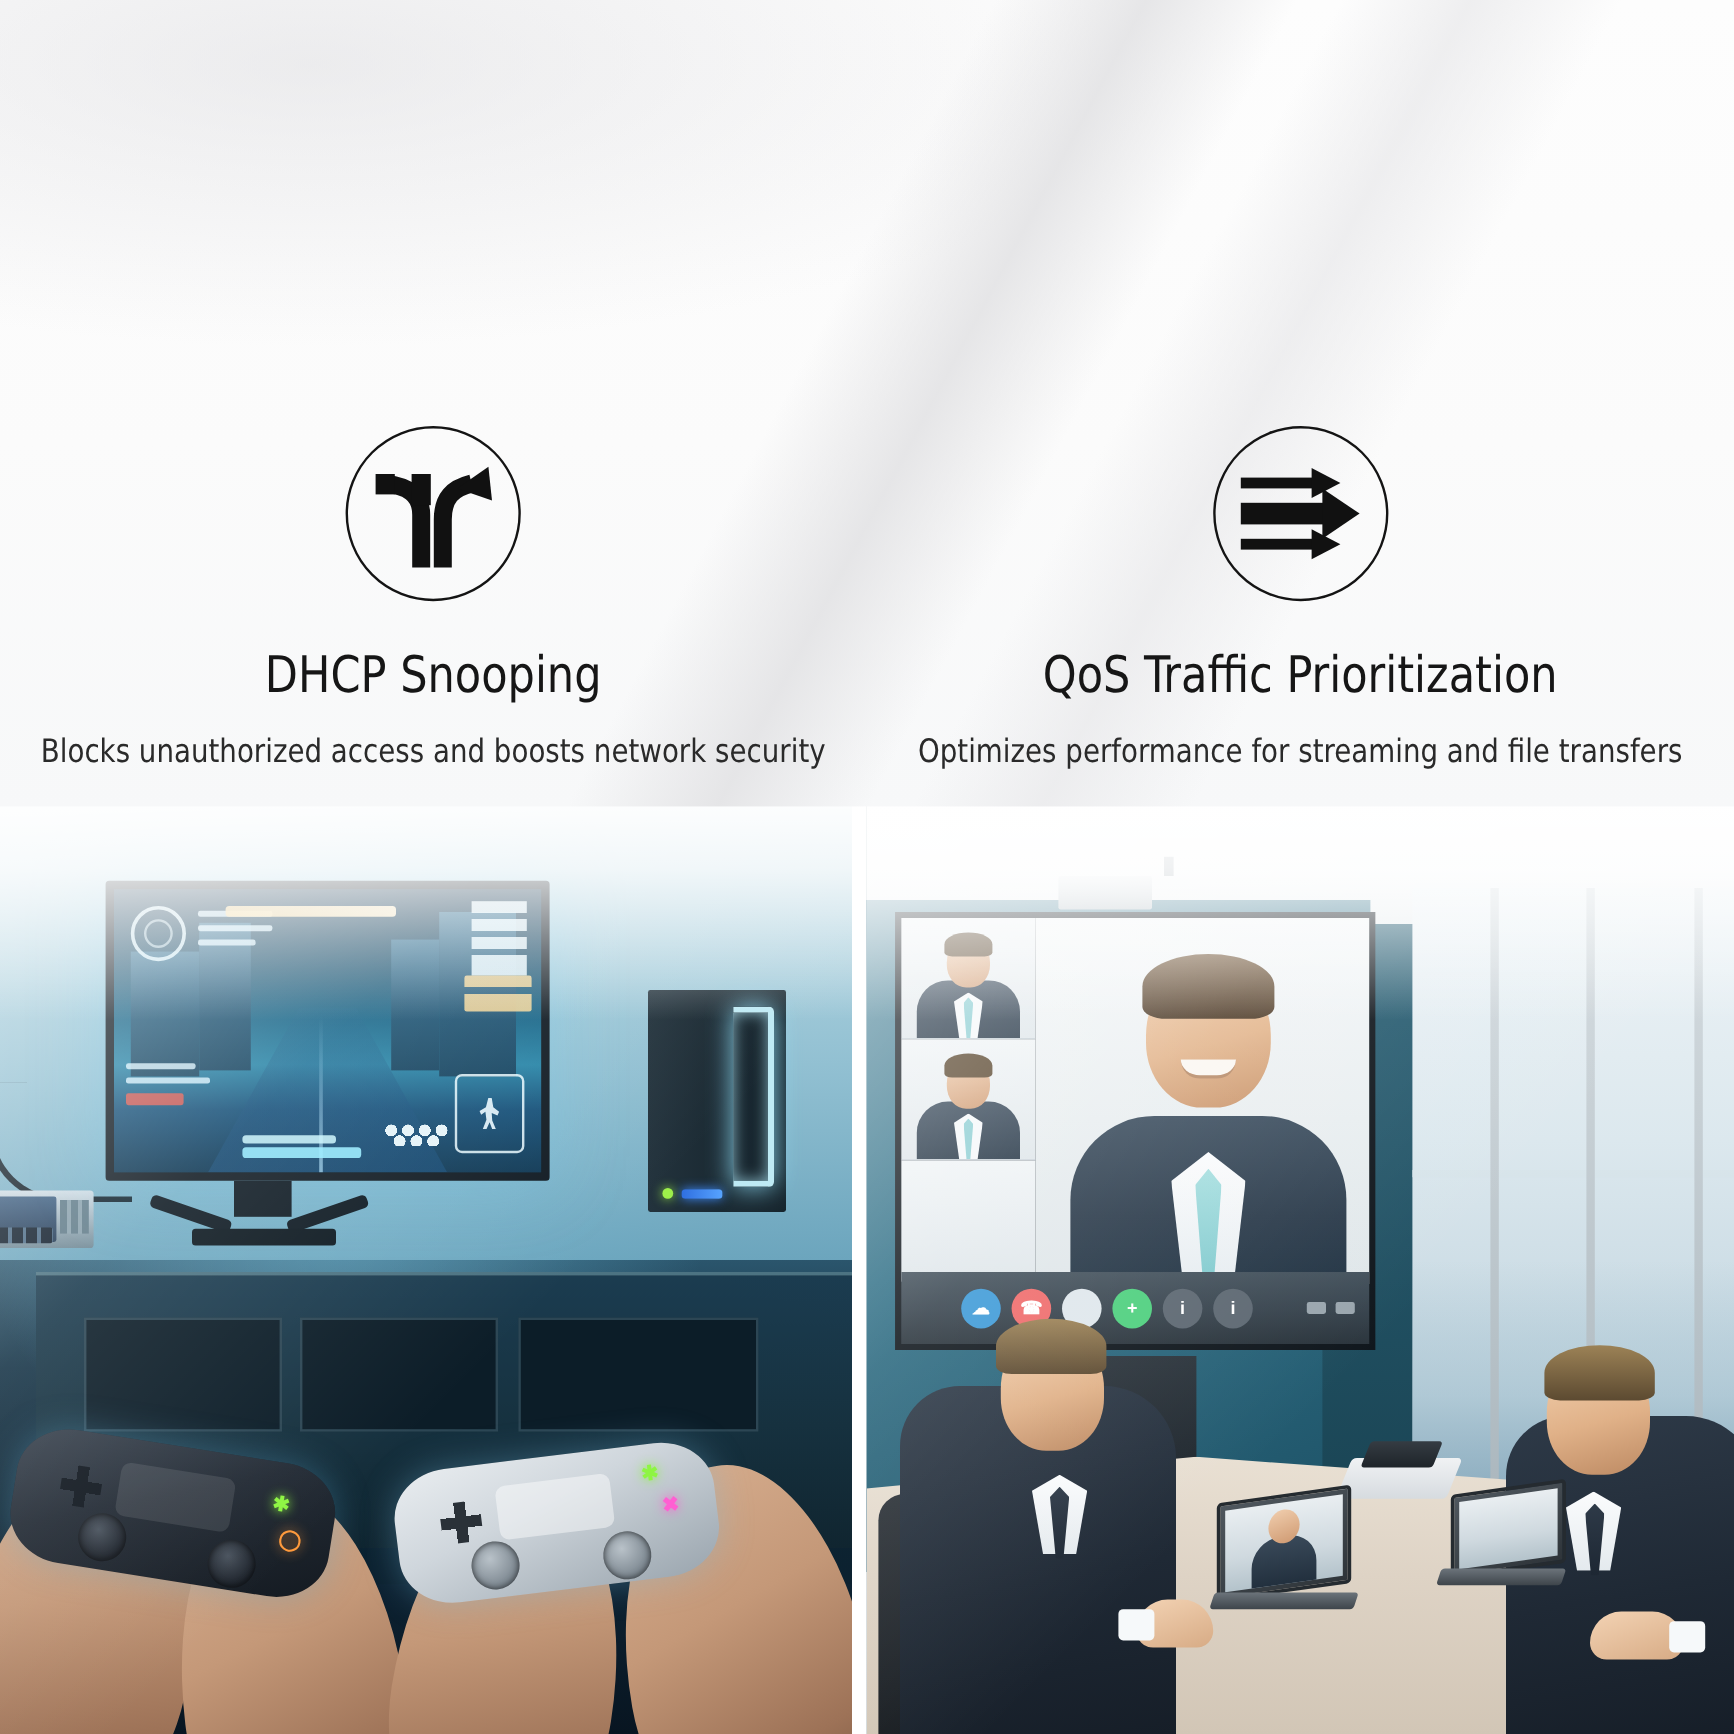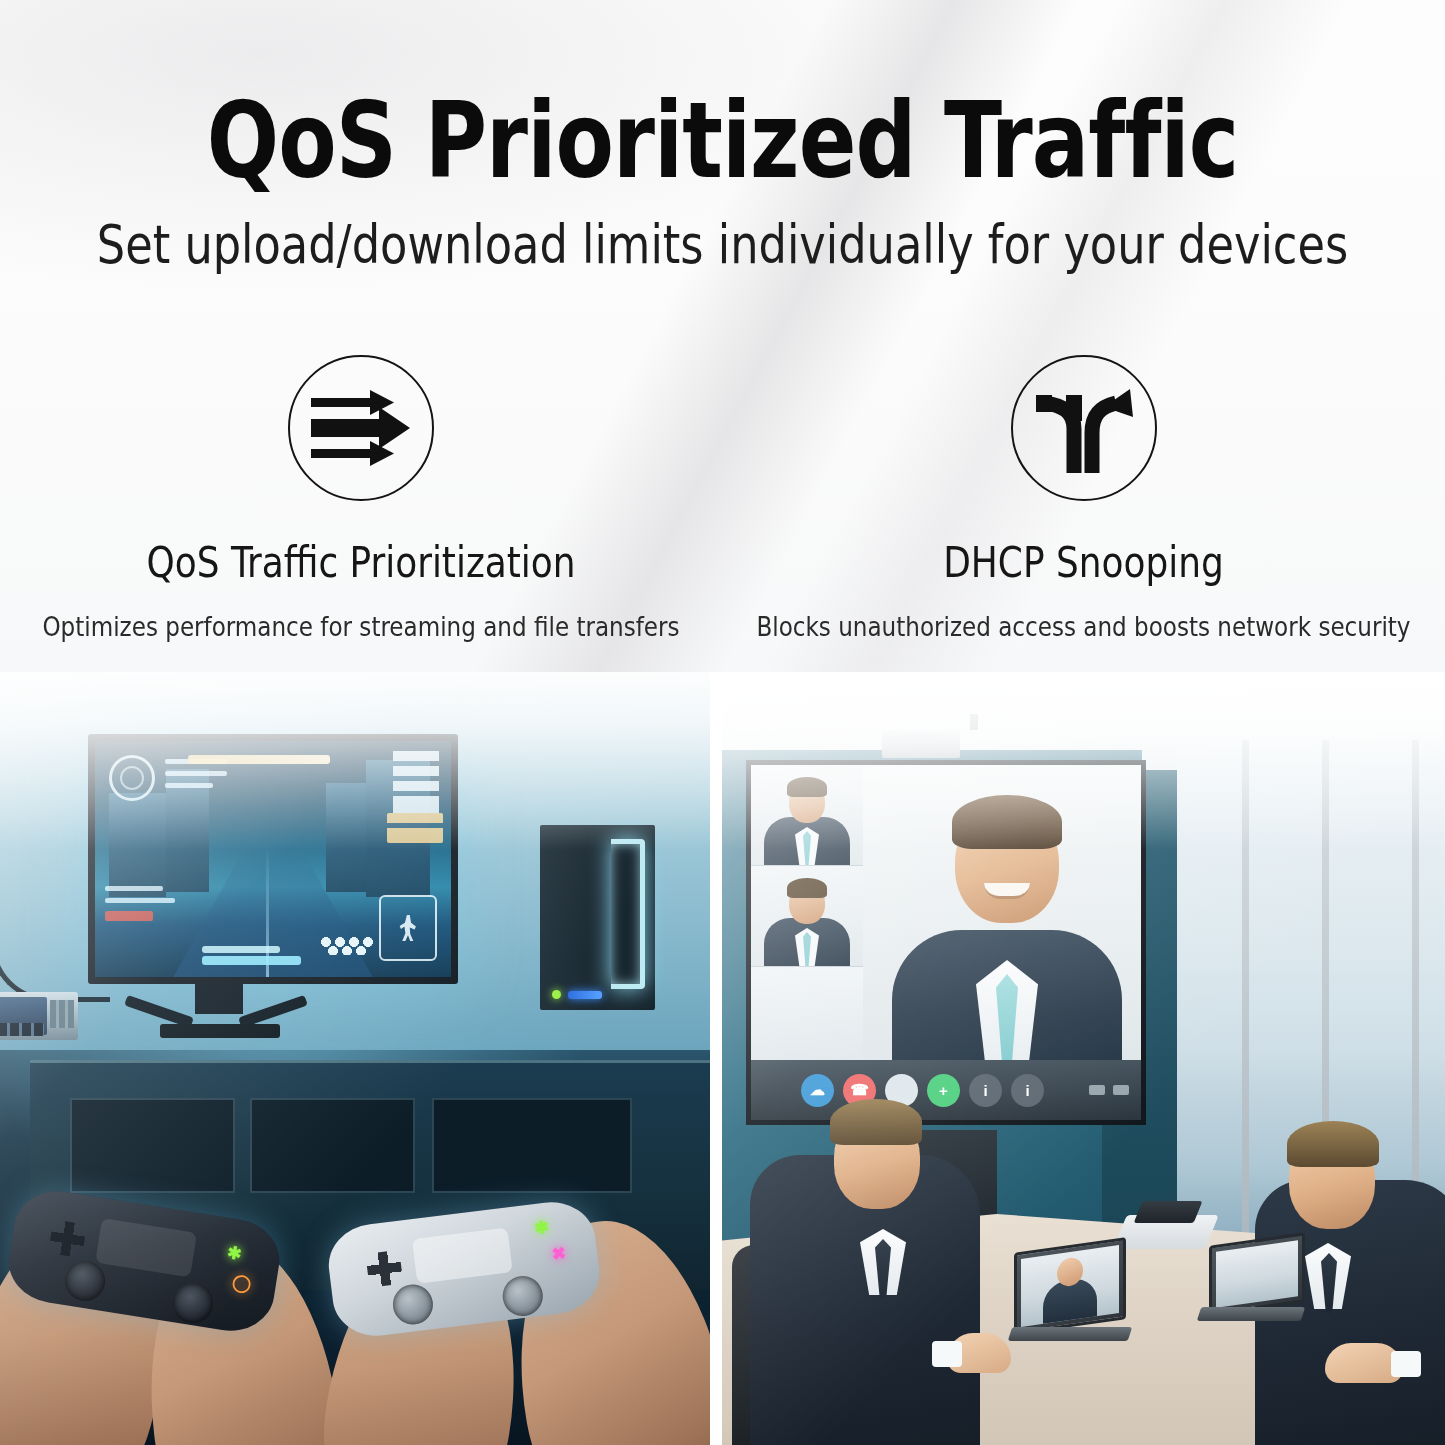--- a/index.html
+++ b/index.html
@@ -764,26 +764,43 @@
       <div class="hand-on-table" style="right:42px; bottom:62px; width:78px;"></div>
       <div class="cuff" style="right:24px; bottom:68px;"></div>
 
       <div class="photo-haze"></div>
       <div class="photo-fade"></div>
     </div>
   </div>
 
   <div class="hero"></div>
 
-  <div class="title-block">
-    <div class="main-title">QoS Prioritized Traffic</div>
-    <div class="sub-title">Set upload/download limits individually for your devices</div>
-  </div>
 
   <div class="features">
+
+    <div class="feature">
+      <div class="icon-circle">
+        <svg width="100" height="94" viewBox="0 0 100 94" aria-hidden="true">
+          <g fill="none" stroke="#111111" stroke-width="15" stroke-linecap="butt">
+
+            <path d="M40 92 L40 48 C40 30 28 24 10 22"></path>
+
+            <path d="M58 92 L58 52 C58 34 66 26 82 22"></path>
+          </g>
+
+          <rect x="2" y="14" width="16" height="17" fill="#111111"></rect>
+
+          <rect x="32" y="14" width="16" height="26" fill="#111111"></rect>
+
+          <polygon points="96,8 99,36 70,26" fill="#111111"></polygon>
+        </svg>
+      </div>
+      <div class="feature-title">DHCP Snooping</div>
+      <div class="feature-desc">Blocks unauthorized access and boosts network security</div>
+    </div>
 
     <div class="feature">
       <div class="icon-circle">
         <svg width="104" height="82" viewBox="0 0 104 82" aria-hidden="true">
 
           <g fill="#111111">
             <rect x="2" y="11" width="64" height="9"></rect>
             <polygon points="61,3 85,15.5 61,28"></polygon>
           </g>
 
@@ -794,36 +811,15 @@
 
           <g fill="#111111">
             <rect x="2" y="62" width="64" height="9"></rect>
             <polygon points="61,54 85,66.5 61,79"></polygon>
           </g>
         </svg>
       </div>
       <div class="feature-title">QoS Traffic Prioritization</div>
       <div class="feature-desc">Optimizes performance for streaming and file transfers</div>
     </div>
-
-    <div class="feature">
-      <div class="icon-circle">
-        <svg width="100" height="94" viewBox="0 0 100 94" aria-hidden="true">
-          <g fill="none" stroke="#111111" stroke-width="15" stroke-linecap="butt">
-
-            <path d="M40 92 L40 48 C40 30 28 24 10 22"></path>
-
-            <path d="M58 92 L58 52 C58 34 66 26 82 22"></path>
-          </g>
-
-          <rect x="2" y="14" width="16" height="17" fill="#111111"></rect>
-
-          <rect x="32" y="14" width="16" height="26" fill="#111111"></rect>
-
-          <polygon points="96,8 99,36 70,26" fill="#111111"></polygon>
-        </svg>
-      </div>
-      <div class="feature-title">DHCP Snooping</div>
-      <div class="feature-desc">Blocks unauthorized access and boosts network security</div>
-    </div>
   </div>
 
 </div>
 
 </body></html>

